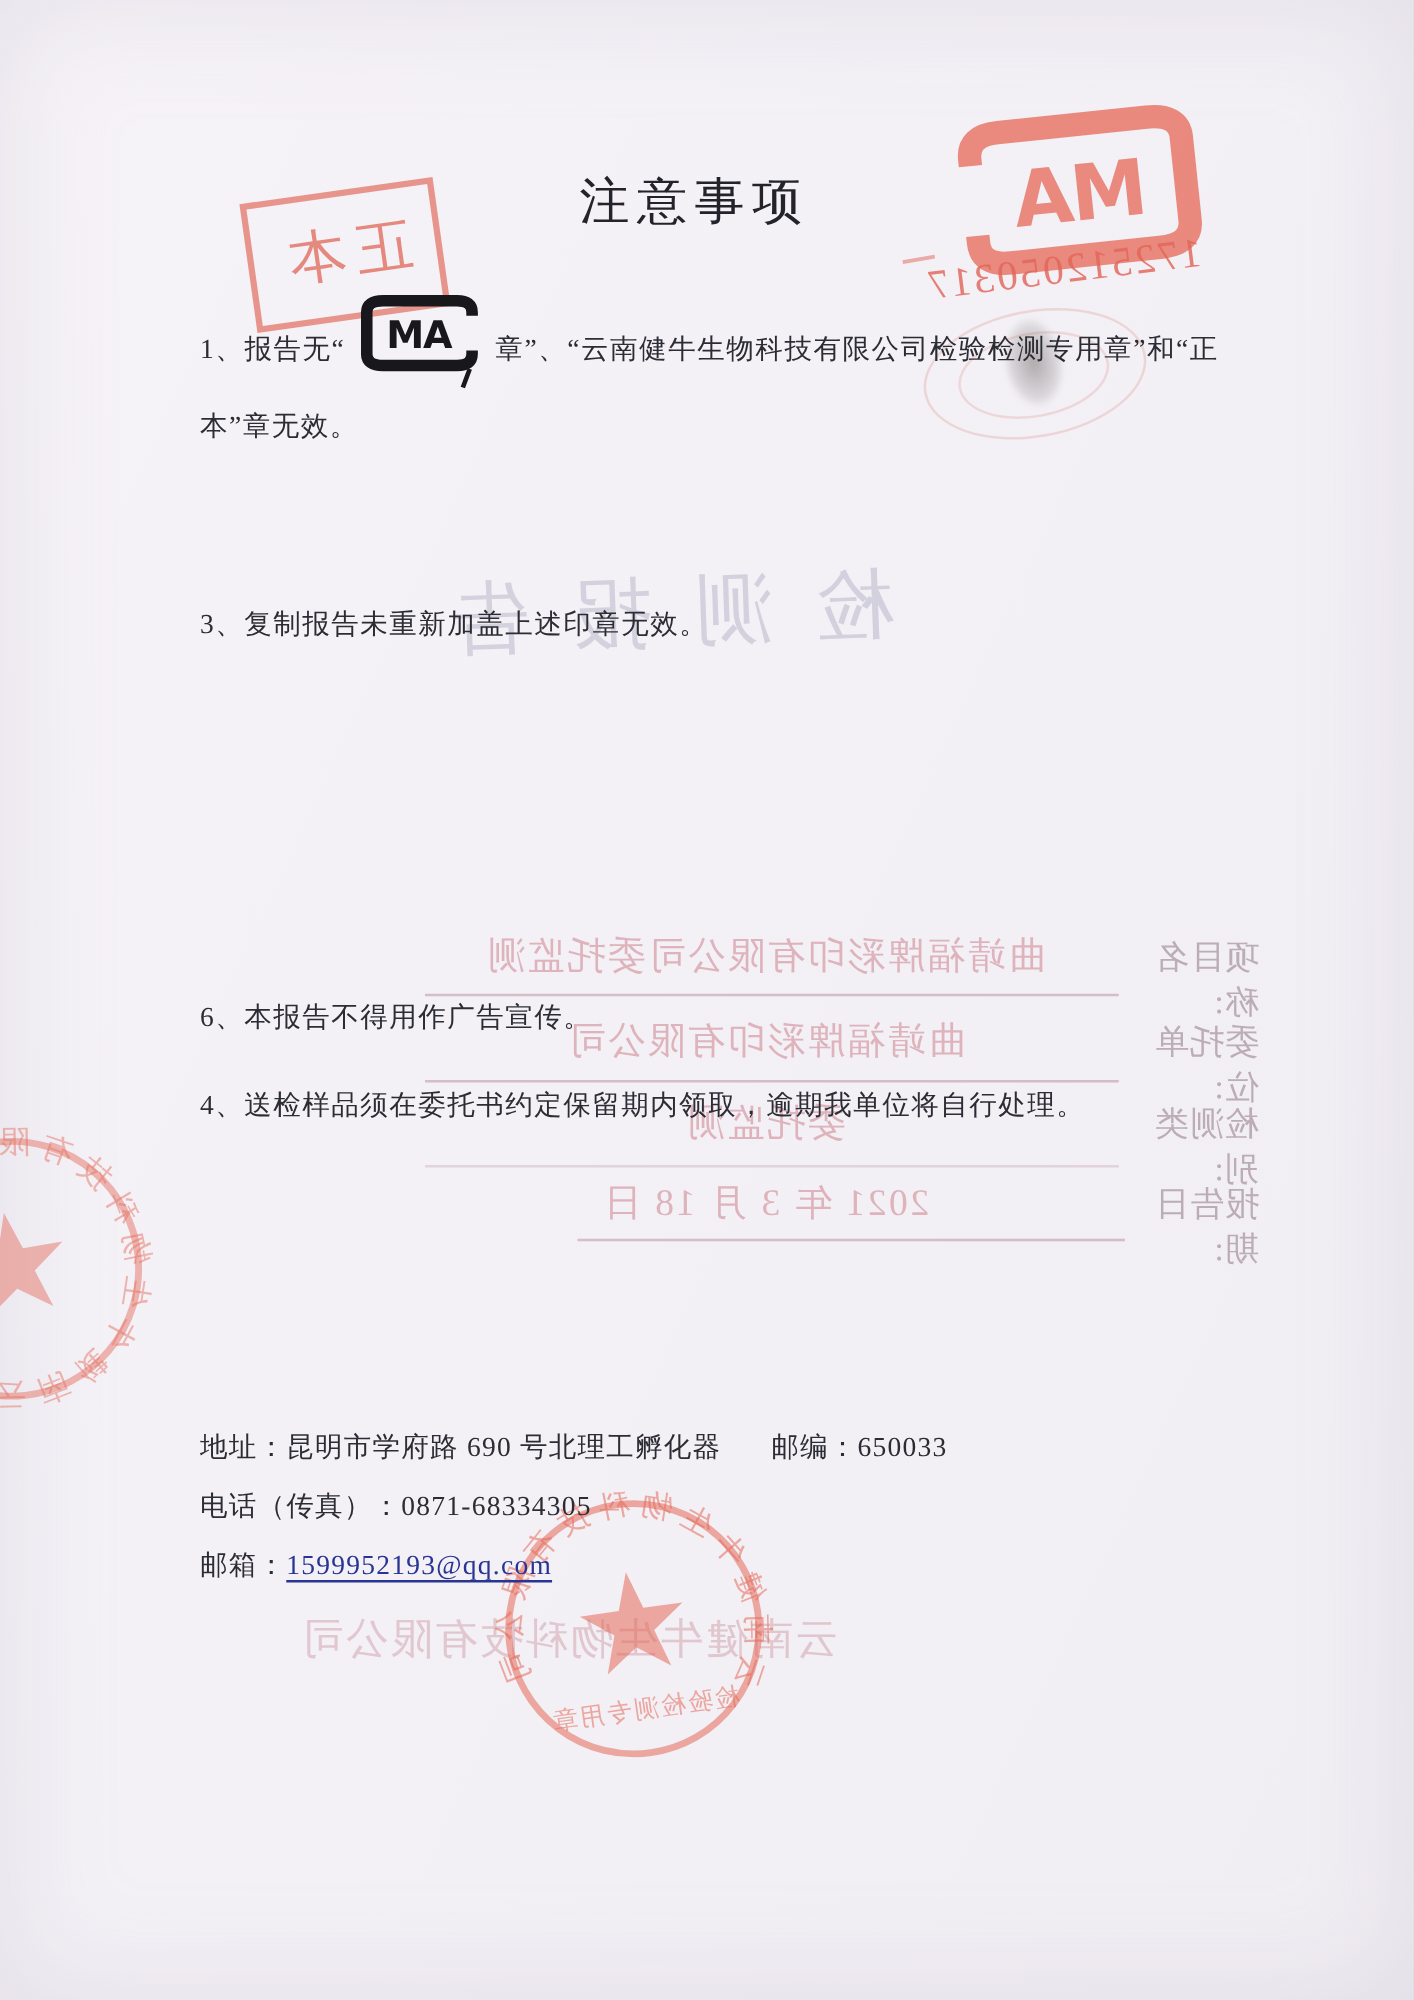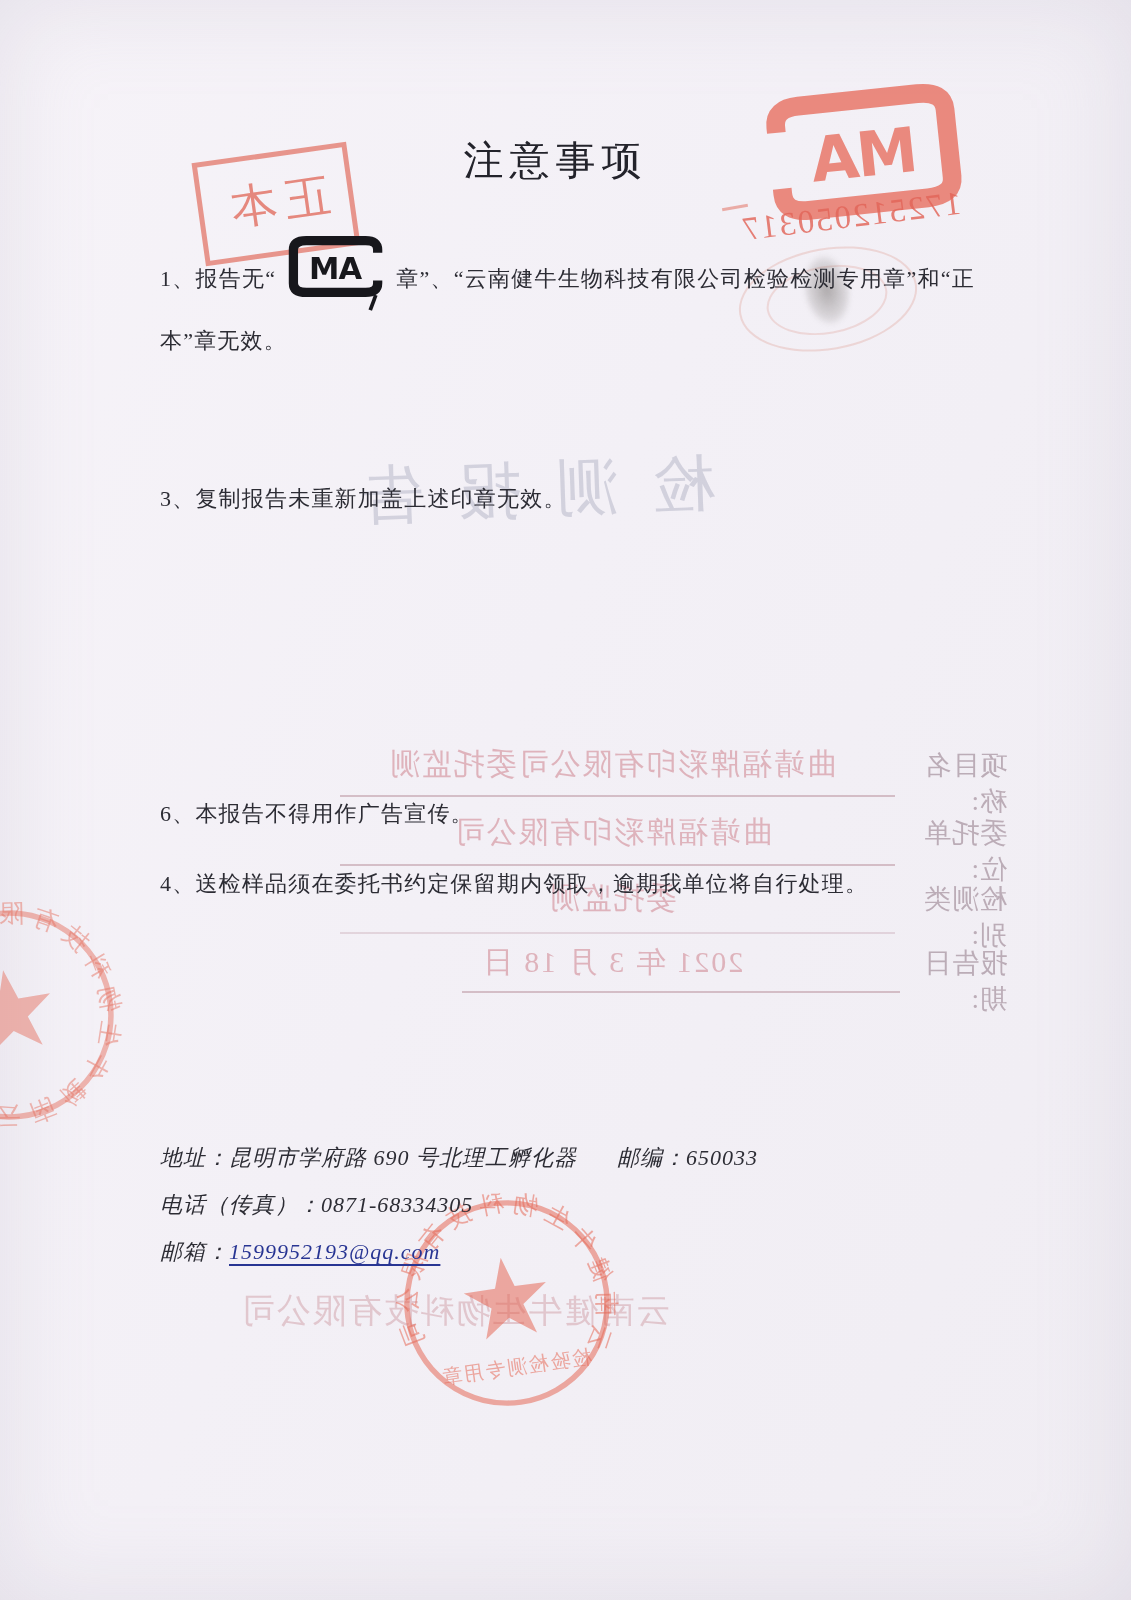--- a/index.html
+++ b/index.html
@@ -35,21 +35,21 @@
   .n5{top:699px;}
   .n6{top:785px;font-family:Liberation Serif, serif;}
   .n7{top:855px;}
 
   .cma-inline{
     display:inline-block;width:100px;height:78px;
     margin:0 10px;vertical-align:-26px;color:#17171c;
   }
 
   .footer{position:absolute;left:160px;top:1141px;z-index:3;font-size:22px;letter-spacing:1px;}
-  .footer .fline{margin-bottom:14px;line-height:33px;white-space:nowrap;font-style:italic;}
+  .footer .fline{margin-bottom:14px;line-height:33px;white-space:nowrap;}
   .zip{margin-left:40px;}
   .email-link{color:#283593;text-decoration:underline;text-underline-offset:5px;cursor:pointer;}
 
   
   .bleed{position:absolute;z-index:1;}
 
   .orig-stamp{
     left:198px;top:152px;width:146px;height:94px;
     border:5px solid rgba(228,125,112,.8);
     color:rgba(226,118,105,.85);

